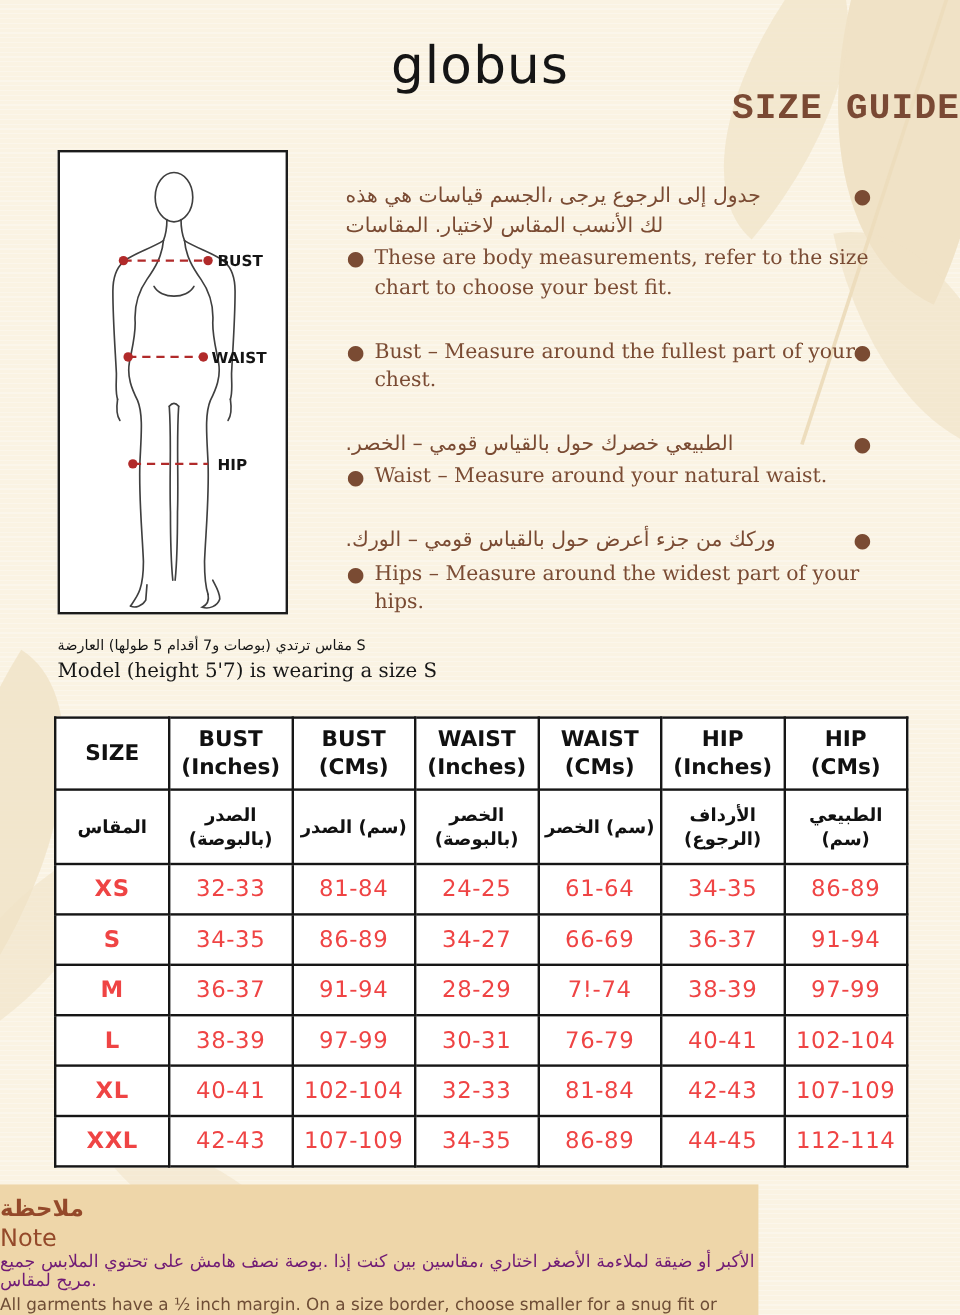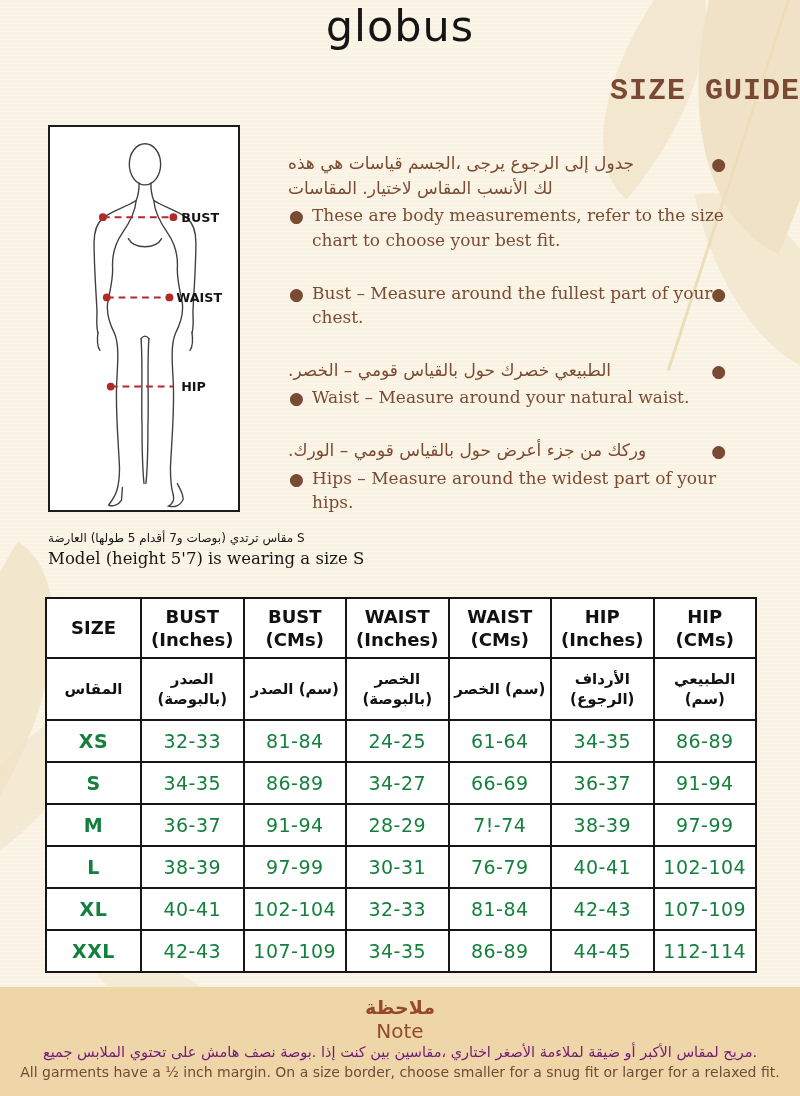--- a/index.html
+++ b/index.html
@@ -5,21 +5,21 @@
   html,body{margin:0;padding:0;}
   .page{
     position:relative;width:800px;height:1096px;overflow:hidden;
     background:#faf3e3;
     background-image:repeating-linear-gradient(0deg, rgba(255,255,255,.28) 0 1px, rgba(0,0,0,0) 1px 4px);
     font-family:"DejaVu Sans",sans-serif;color:#141414;
   }
   .leaf{position:absolute;background:#f0e2c6;border-radius:0 100% 0 100%;}
   .stem{position:absolute;background:#edddbd;}
   
-  .logo{position:absolute;top:1px;left:0;right:0;text-align:center;
+  .logo{position:absolute;top:30px;left:0;right:0;text-align:center;
         font-size:43px;font-weight:500;color:#151515;letter-spacing:1px;}
   .guide-title{position:absolute;top:74px;left:0;right:0;text-align:right;
         font-size:30px;font-weight:bold;color:#7a4934;letter-spacing:1px;font-family:Liberation Mono, monospace;}
   
   .figure-box{position:absolute;left:48px;top:125px;width:192px;height:387px;
         background:#ffffff;border:2px solid #1c1c1c;box-sizing:border-box;}
   .figure-box svg{display:block;width:100%;height:100%;}
   .fig-line{stroke:#3f3f3f;stroke-width:1.4;fill:none;stroke-linecap:round;}
   .meas{stroke:#b12a2a;stroke-width:2;stroke-dasharray:7,5;}
   .meas-dot{fill:#b12a2a;stroke:none;}
@@ -39,25 +39,25 @@
   .model-note .ar{font-size:12px;color:#161616;direction:ltr;}
   .model-note .en{font-size:16.5px;color:#161616;font-family:"DejaVu Serif",serif;margin-top:4px;}
   
   table.size-table{position:absolute;left:45px;top:597px;width:712px;
         border-collapse:collapse;table-layout:fixed;background:#fff;padding-left:39px;}
   .size-table th,.size-table td{border:2px solid #161616;text-align:center;
         vertical-align:middle;padding:0;background:#fff;}
   .size-table col.c-size{width:95px;}
   .hdr-en th{height:58px;font-size:18px;font-weight:bold;line-height:1.3;color:#111;}
   .hdr-ar td{height:60px;font-size:15px;font-weight:bold;color:#111;direction:ltr;line-height:1.35;}
-  .data-row td{height:40px;font-size:19px;font-weight:500;color:#15803d;letter-spacing:.5px;}
+  .data-row td{height:40px;font-size:19px;font-weight:500;color:#ef4444;letter-spacing:.5px;}
   .data-row td.size-cell{font-weight:bold;}
   
-  .footer{position:absolute;left:0;bottom:0;width:800px;height:109px;background:#eed6a9;
-        text-align:center;box-sizing:border-box;padding-top:9px;}
+  .footer{position:absolute;left:0;bottom:0;width:632px;height:109px;background:#eed6a9;
+        box-sizing:border-box;padding-top:9px;}
   .footer .t-ar{font-size:19px;font-weight:bold;color:#94492a;direction:ltr;}
   .footer .t-en{font-size:20px;font-weight:normal;color:#94492a;margin-top:1px;}
   .footer .b-ar{font-size:14.5px;color:#701a75;margin-top:1px;direction:ltr;}
   .footer .b-en{font-size:14px;color:#6e4d36;margin-top:4px;}
 </style>
 </head>
 <body>
 
 <div class="page">
 

